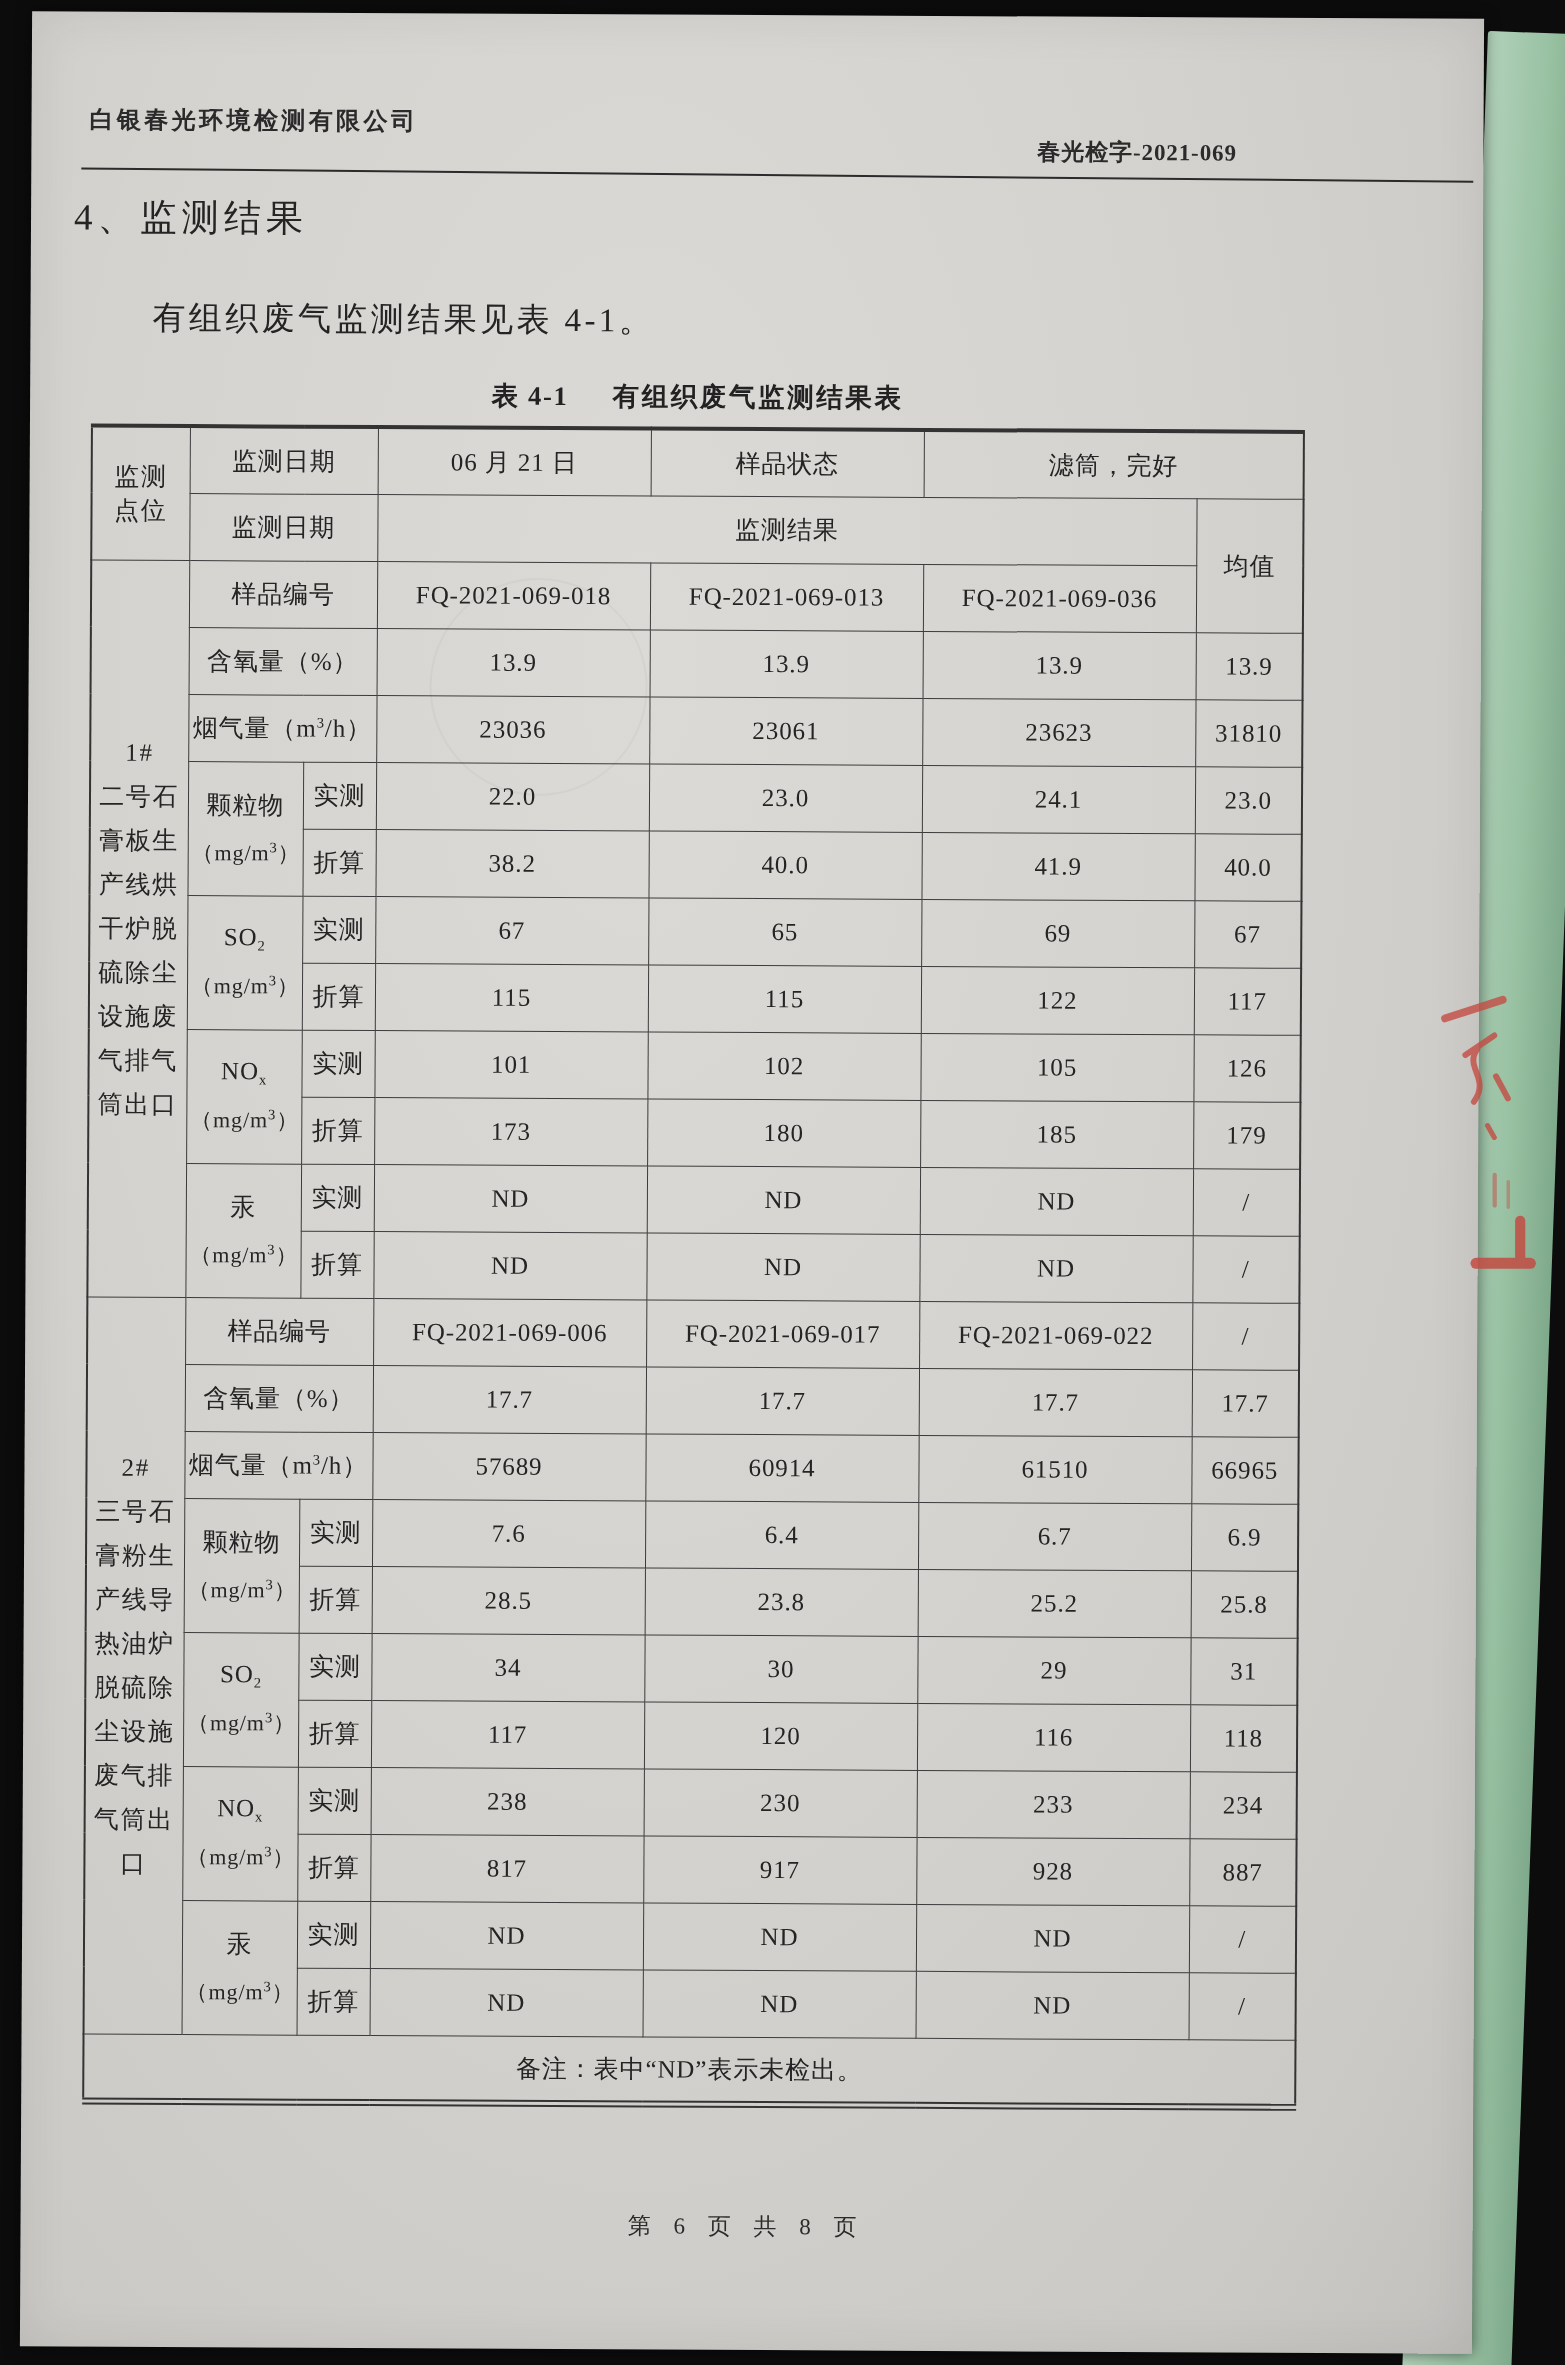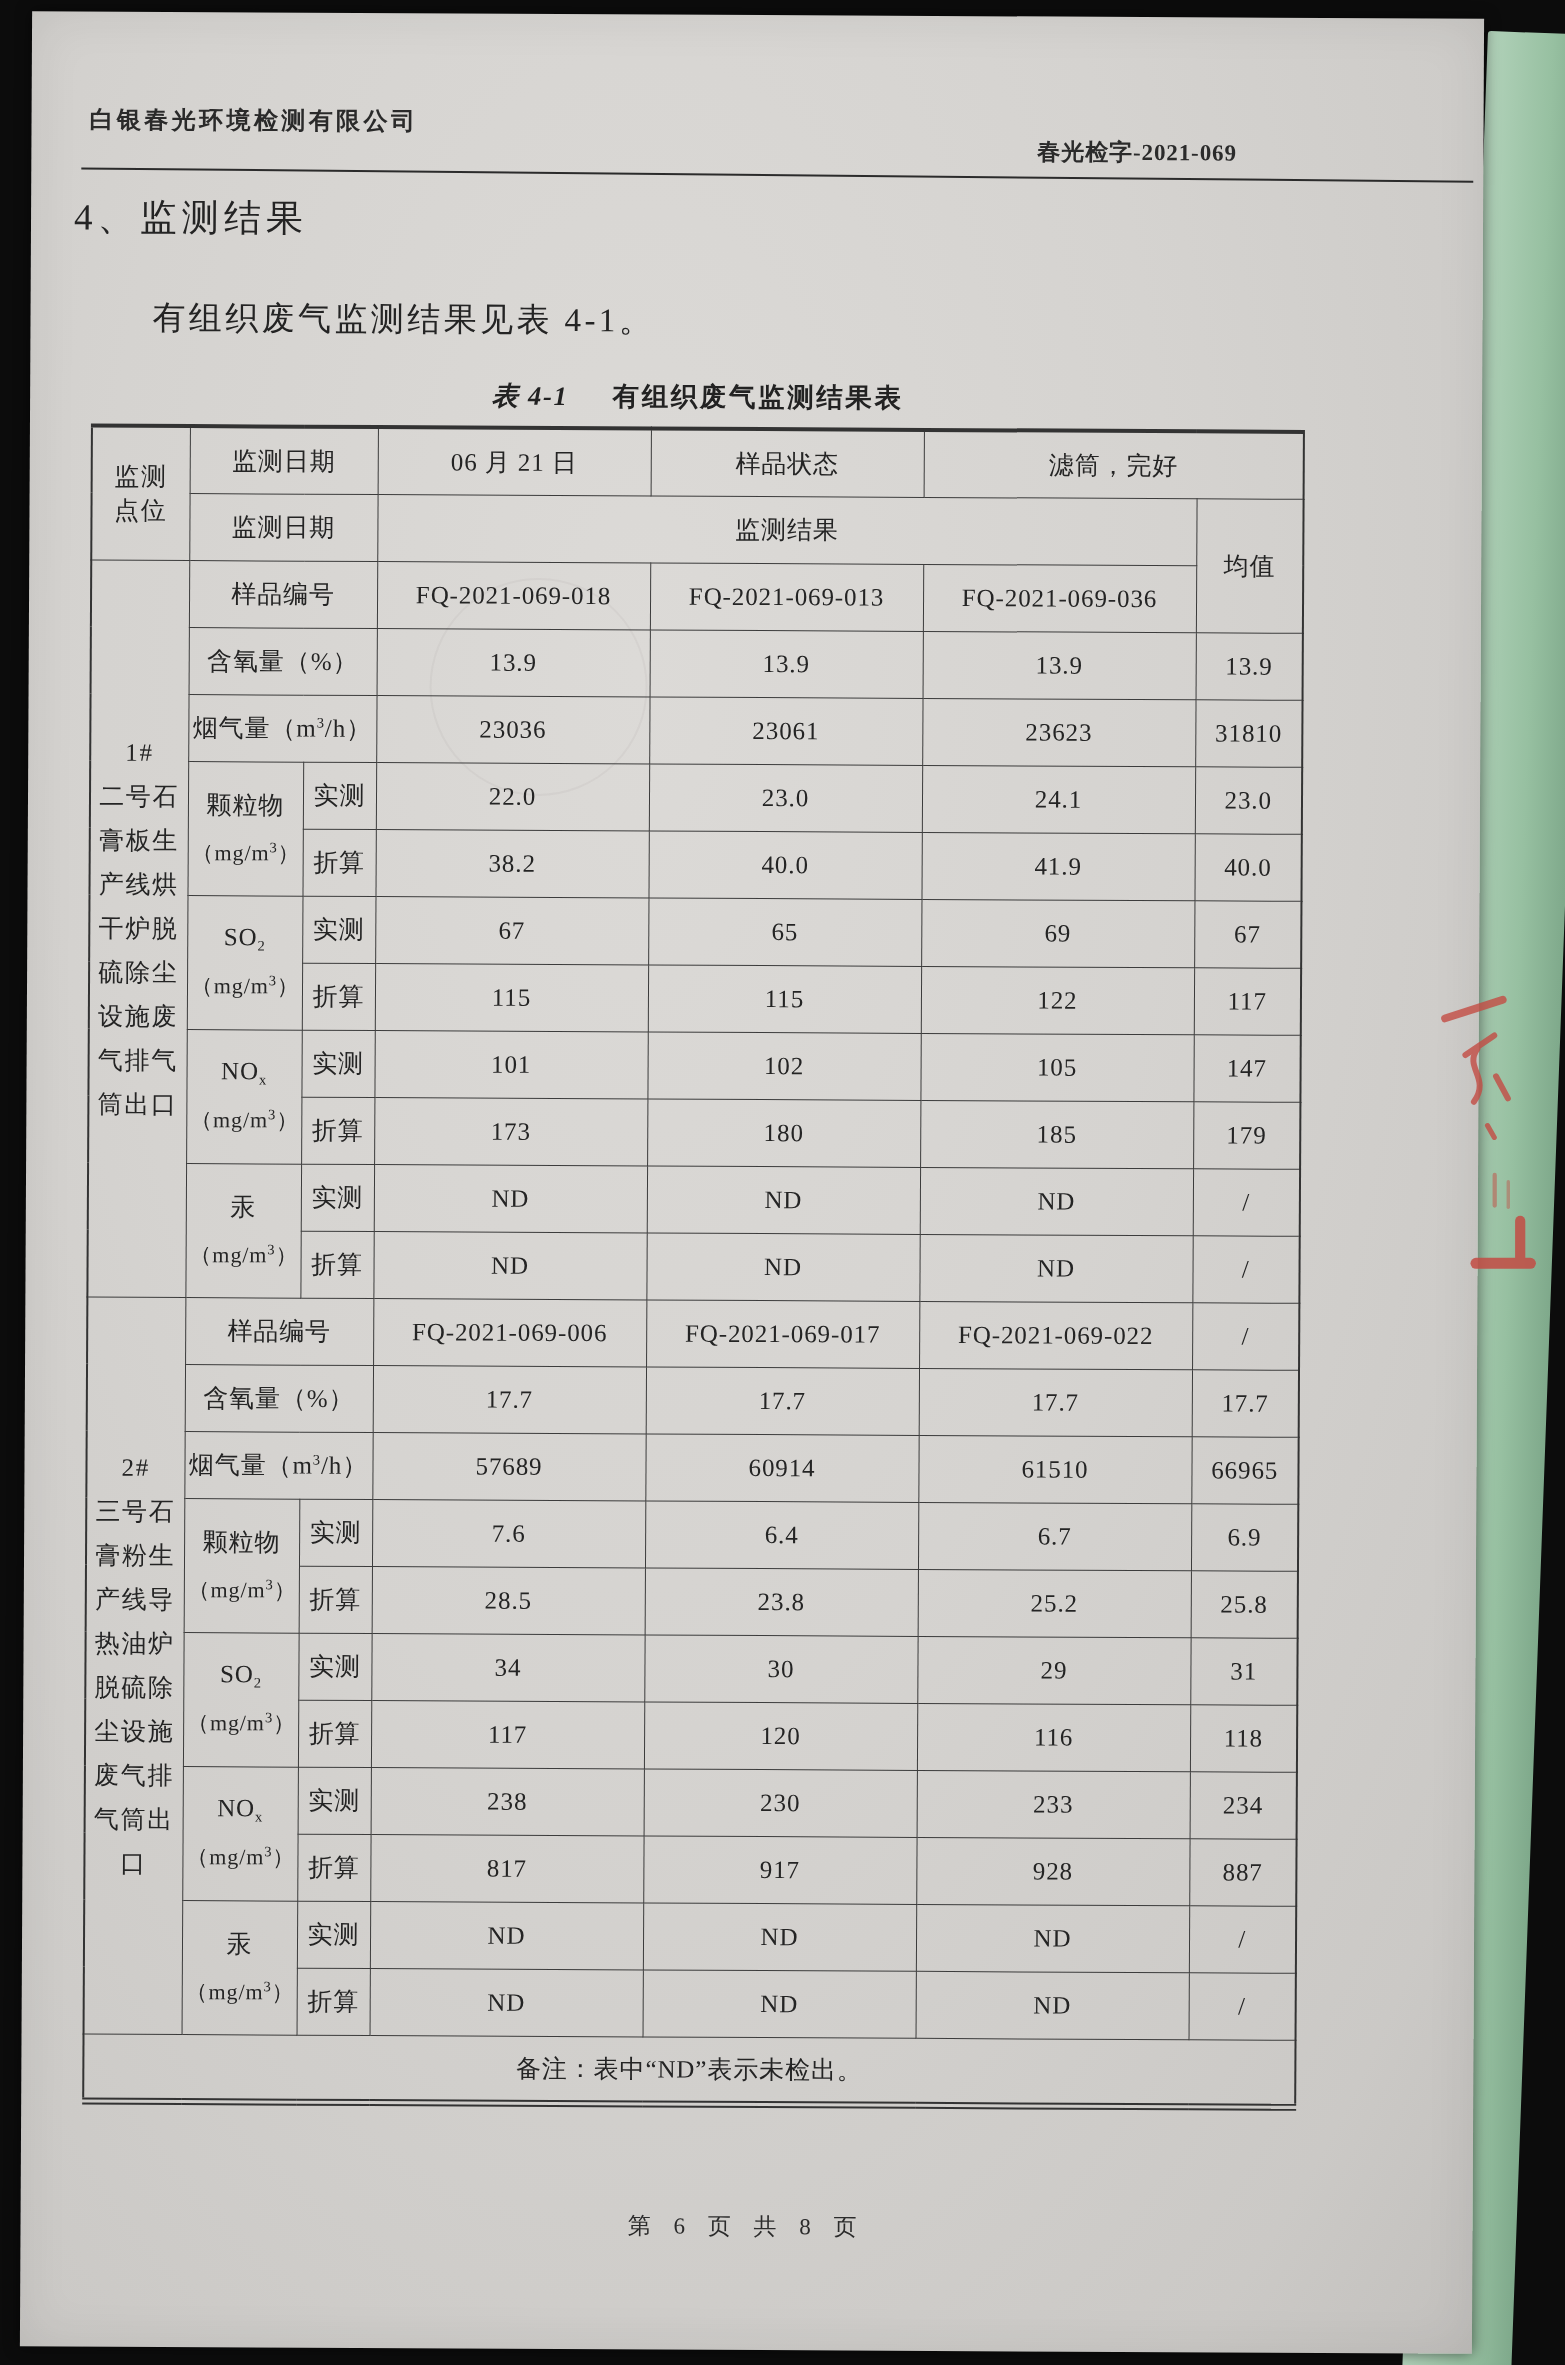--- a/index.html
+++ b/index.html
@@ -14,21 +14,21 @@
     transform:rotate(0.3deg);box-shadow:0 0 15.4px rgba(0,0,0,.55), inset 0 0 51px rgba(0,0,0,.08);}
 
   .hdr-left{position:absolute;left:58px;top:92px;font-size:24px;font-weight:bold;color:#2a2a2a;letter-spacing:3.4px;}
   .hdr-right{position:absolute;left:1006px;top:120px;font-size:23px;font-weight:bold;color:#2b2b2b;letter-spacing:0.9px;}
   .hdr-rule{position:absolute;left:50px;top:159px;width:1392px;height:0;border-top:2.6px solid #2b2b2b;transform:rotate(0.25deg);}
 
   .sec-title{position:absolute;left:43px;top:181px;font-size:37px;color:#242424;letter-spacing:5.1px;}
   .intro{position:absolute;left:122px;top:284px;font-size:33px;color:#242424;letter-spacing:3.4px;}
 
   .caption{position:absolute;left:61px;top:364px;width:1213px;text-align:center;font-size:26.5px;font-weight:bold;color:#222;}
-  .caption .cap-no{margin-right:44px;letter-spacing:1.7px;font-style:italic;}
+  .caption .cap-no{margin-right:44px;letter-spacing:1.7px;}
   .caption .cap-title{letter-spacing:2.6px;}
 
   table.t{position:absolute;left:61px;top:412px;width:1213px;border-collapse:collapse;table-layout:fixed;
     border:2.6px solid #333;border-top-width:4.3px;border-bottom:7.7px double #333;}
   table.t td{border:1.7px solid #3c3c3c;text-align:center;vertical-align:middle;
     font-size:25px;color:#242424;padding:0 3.4px;letter-spacing:0.9px;}
   table.t tr{height:67px;}
   tr.r-head1{height:73px;}
   tr.r-note{height:65px;}
 
@@ -169,21 +169,21 @@
 
       <tr>
         <td class="c-pname" rowspan="2">
           <div class="pn"><span>NO</span><sub>x</sub></div>
           <div class="pu"><span>（mg/m</span><sup>3</sup><span>）</span></div>
         </td>
         <td>实测</td>
         <td>101</td>
         <td>102</td>
         <td>105</td>
-        <td>147</td>
+        <td>126</td>
       </tr>
       <tr>
         <td>折算</td>
         <td>173</td>
         <td>180</td>
         <td>185</td>
         <td>179</td>
       </tr>
 
       <tr>

